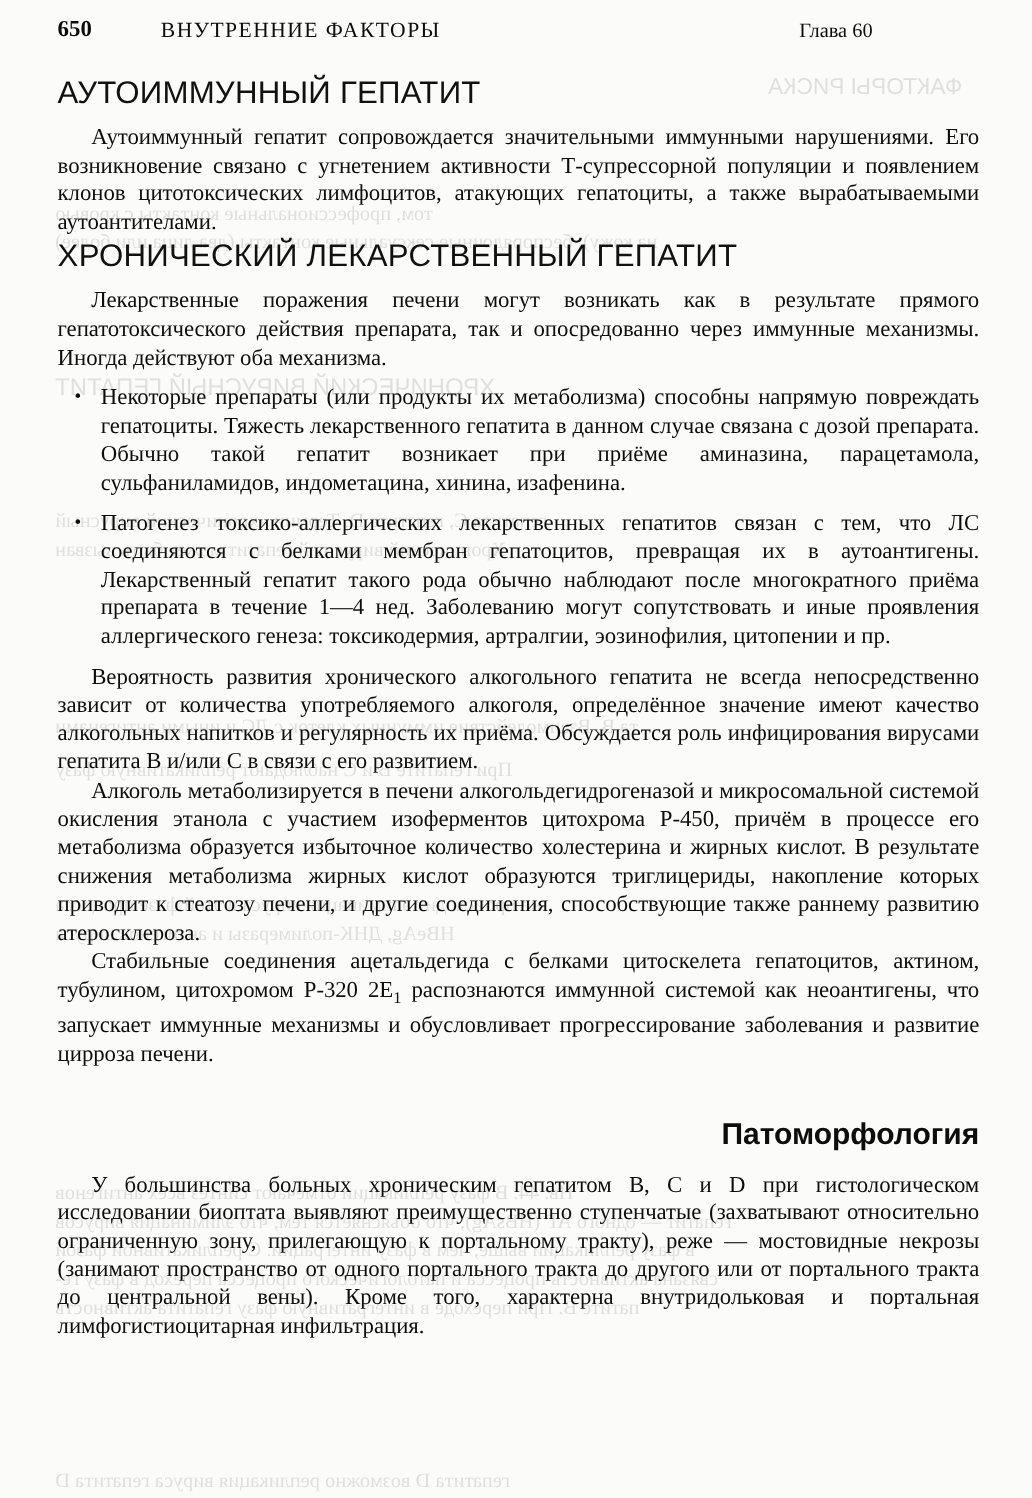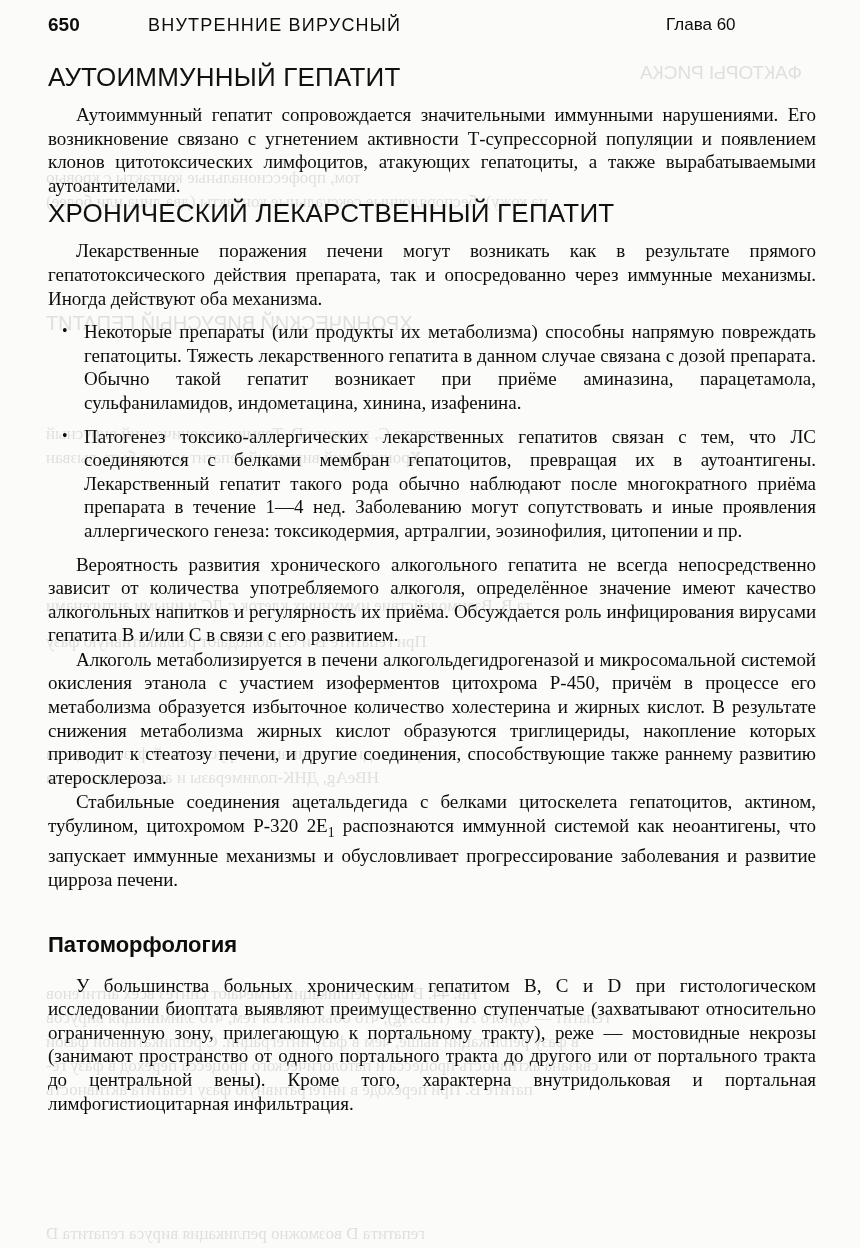--- a/index.html
+++ b/index.html
@@ -18,24 +18,23 @@
   }
   .content {
     position: absolute;
     left: 48px;
     top: 14px;
     width: 768px;
   }
   
   .runhead {
     display: flex;
-    align-items: center;
-    font-family: Liberation Sans, sans-serif;
+    align-items: flex-end;
+    font-family: Liberation Serif, serif;
     margin-bottom: 26px;
-    gap: 14px;
   }
   .runhead .pageno {
     font-weight: bold;
     font-size: 19px;
     width: 64px;
   }
   .runhead .bookttl {
     font-size: 18px;
     letter-spacing: 1.2px;
     flex: 1;
@@ -84,23 +83,23 @@
   ul.bullets li::before {
     content: "\2022";
     position: absolute;
     left: 14px;
     top: -1px;
     font-size: 16px;
   }
 
   h1.partitle {
     font-family: "Liberation Sans", sans-serif;
-    font-size: 22px;
+    font-size: 25px;
     font-weight: bold;
-    text-align: left;
+    text-align: right;
     margin: 40px 0 16px 0;
   }
 
   .sub { font-size: 0.72em; vertical-align: sub; }
 
   
   .ghost {
     position: absolute;
     color: rgba(90, 90, 90, 0.17);
     font-family: "Liberation Serif", serif;
@@ -130,21 +129,21 @@
   <div class="ghost" style="left:46px; top:1008px; font-size:17px;">гепатит — одного АГ (HBsAg), что объясняется тем, что элиминация вирусов</div>
   <div class="ghost" style="left:46px; top:1032px; font-size:17px;">в фазу репликации выше, чем в фазу интеграции. С репликативной фазой</div>
   <div class="ghost" style="left:46px; top:1056px; font-size:17px;">связана активность процесса и патологического процесса переход в фазу ге-</div>
   <div class="ghost" style="left:46px; top:1080px; font-size:17px;">патите B. При переходе в интегративную фазу гепатита активность</div>
   <div class="ghost" style="left:46px; top:1224px; font-size:17px;">гепатита D возможно репликация вируса гепатита D</div>
 
   <div class="content">
 
     <div class="runhead">
       <span class="pageno">650</span>
-      <span class="bookttl">ВНУТРЕННИЕ ВИРУСНЫЙ</span>
+      <span class="bookttl">ВНУТРЕННИЕ ФАКТОРЫ</span>
       <span class="chap">Глава 60</span>
     </div>
 
     <h2 class="sect">АУТОИММУННЫЙ ГЕПАТИТ</h2>
     <p class="body">Аутоиммунный гепатит сопровождается значительными иммунными нарушениями. Его возникновение связано с угнетением активности Т-супрессорной популяции и появлением клонов цитотоксических лимфоцитов, атакующих гепатоциты, а также вырабатываемыми аутоантителами.</p>
 
     <h2 class="sect sect-gap">ХРОНИЧЕСКИЙ ЛЕКАРСТВЕННЫЙ ГЕПАТИТ</h2>
     <p class="body">Лекарственные поражения печени могут возникать как в результате прямого гепатотоксического действия препарата, так и опосредованно через иммунные механизмы. Иногда действуют оба механизма.</p>
     <ul class="bullets">
       <li>Некоторые препараты (или продукты их метаболизма) способны напрямую повреждать гепатоциты. Тяжесть лекарственного гепатита в данном случае связана с дозой препарата. Обычно такой гепатит возникает при приёме аминазина, парацетамола, сульфаниламидов, индометацина, хинина, изафенина.</li>

